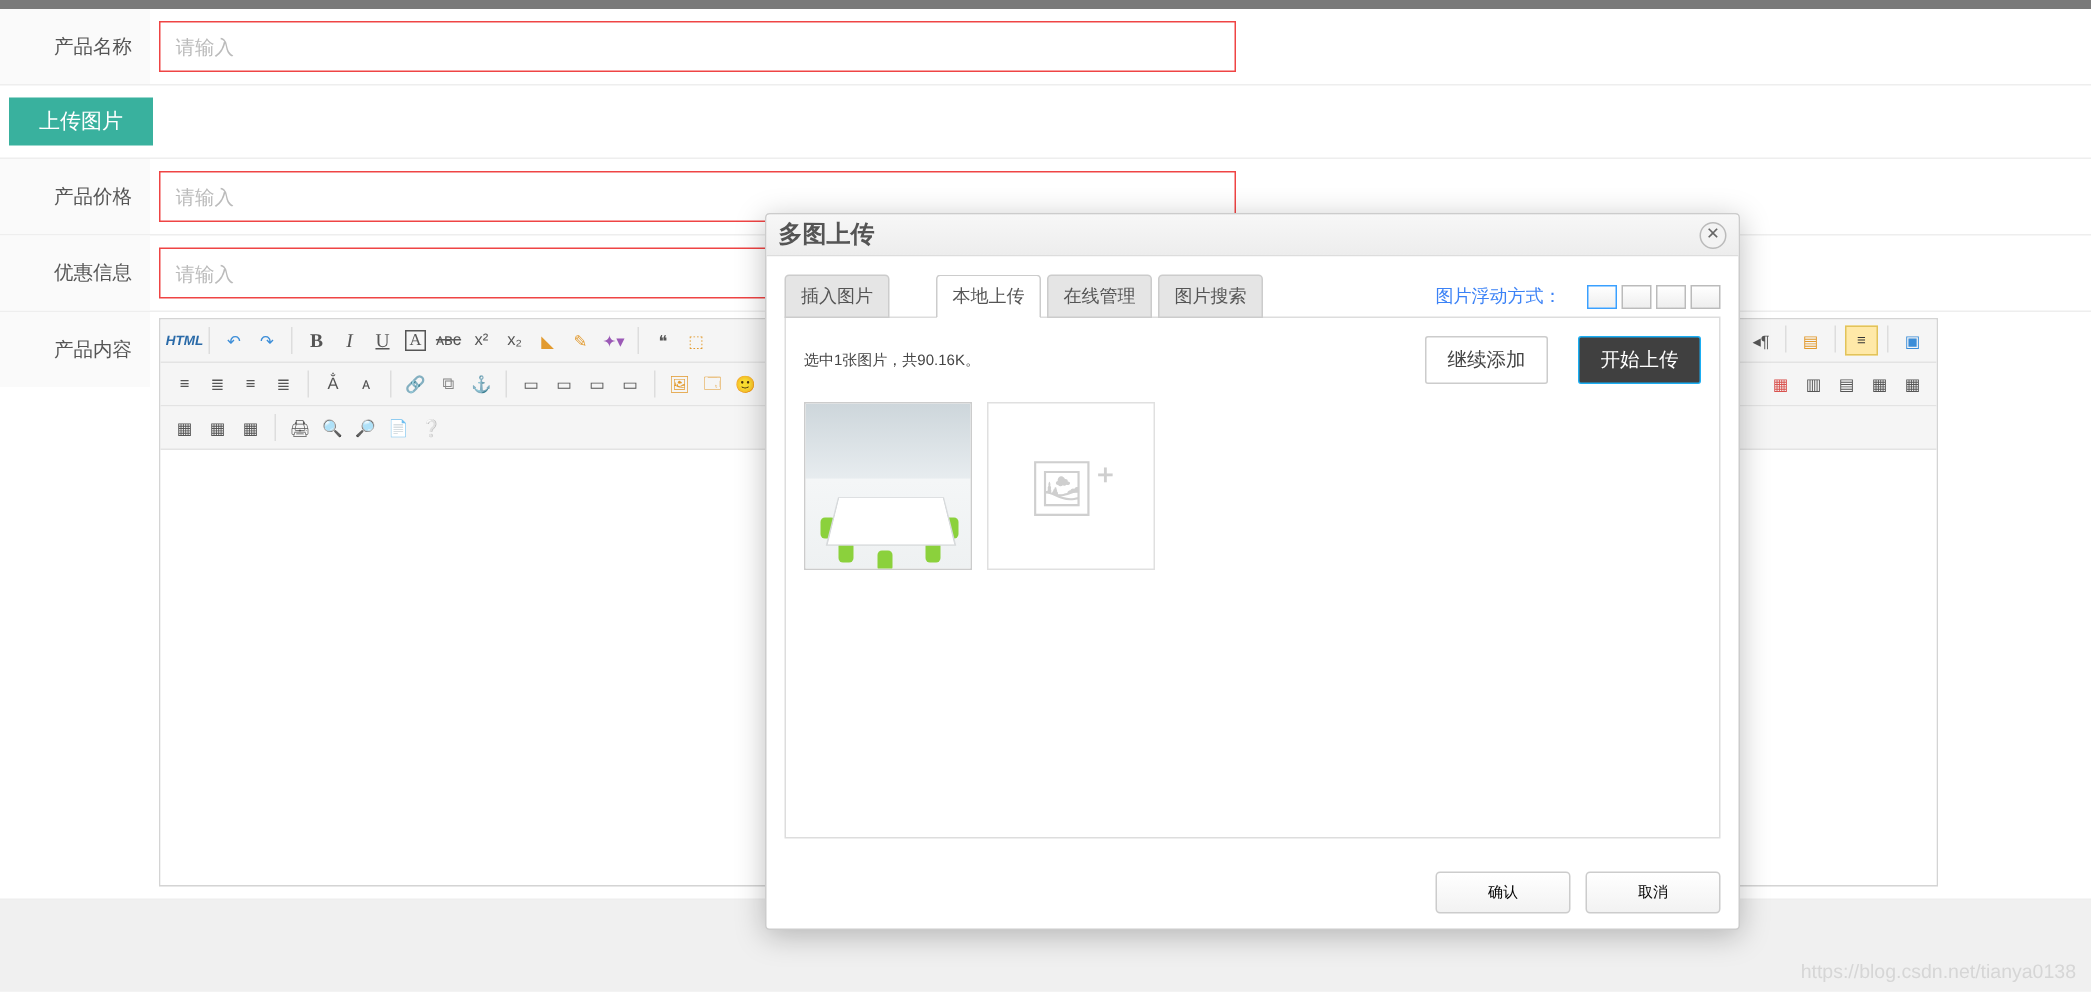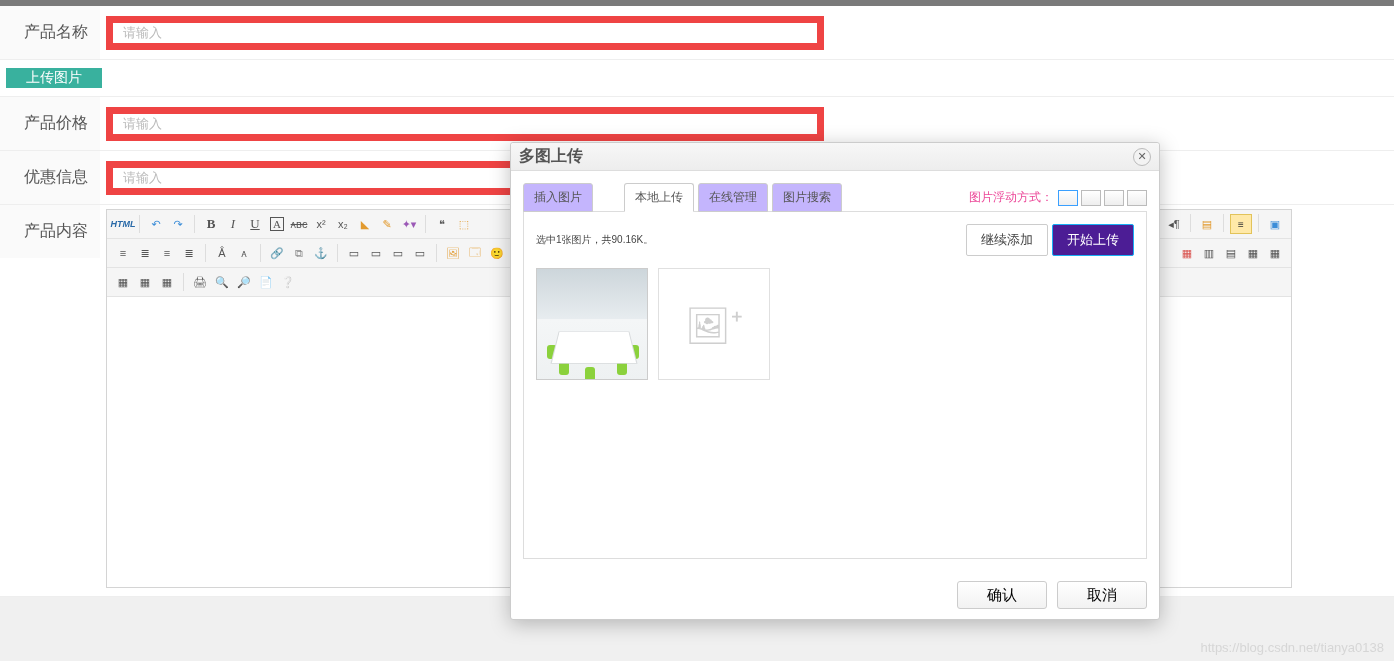--- a/index.html
+++ b/index.html
@@ -1,69 +1,69 @@
 <!DOCTYPE html>
 <html><head>
 <meta charset="utf-8">
 <style>
   * { box-sizing: border-box; margin: 0; padding: 0; }
   html, body { width: 1394px; height: 661px; font-family: "Microsoft YaHei", Arial, sans-serif; font-size: 13px; color: #333; background:#f0f0f0; overflow:hidden; }
   .topbar { height:6px; background:#7a7a7a; }
   .form-panel { background:#fff; }
   .row { display:flex; align-items:center; border-bottom:1px solid #eee; }
-  .label-cell { width:100px; padding:16px 12px; background:#fafafa; text-align:right; font-size:16px; color:#555; }
+  .label-cell { width:100px; padding:16px 12px; background:#fafafa; text-align:right; font-size:13px; color:#555; }
   .field-cell { flex:1; padding:8px 6px; }
-  .big-input { width:100%; max-width:718px; height:34px; border:7px solid #ef4444; padding:0 10px; font-size:13px; color:#333; }
+  .big-input { width:100%; max-width:718px; height:34px; border:1px solid #ef4444; padding:0 10px; font-size:13px; color:#333; }
   .big-input::placeholder { color:#bbb; }
-  .upload-btn { display:inline-flex; align-items:center; justify-content:center; height:20px; padding:0 20px; background:#39b19e; color:#fff; border:none; cursor:pointer; font-size:14px; }
+  .upload-btn { display:inline-flex; align-items:center; justify-content:center; height:32px; padding:0 20px; background:#39b19e; color:#fff; border:none; cursor:pointer; font-size:14px; }
   .title-row { padding:10px 14px; font-size:14px; color:#333; background:#fff; }
 
   
   .editor-wrap { width:1186px; border:1px solid #d4d4d4; background:#fafafa; margin-left:0; }
   .tb { display:flex; flex-wrap:wrap; gap:2px; padding:4px 6px; border-bottom:1px solid #e3e3e3; background:#f5f5f5; align-items:center; }
   .tb-btn { width:20px; height:20px; display:flex; align-items:center; justify-content:center; font-size:11px; color:#555; cursor:pointer; border-radius:2px; }
   .sep { width:1px; height:18px; background:#ddd; margin:0 4px; }
   .row2 { }
   .editor-body { height:290px; background:#fff; }
   .float-right-group { margin-left:auto; display:flex; gap:2px; }
   .tb-sel { width:22px; height:20px; background:#ffe9a8; border:1px solid #e2c35a; display:flex; align-items:center; justify-content:center; font-size:10px; }
 
   
   .dialog { position:absolute; left:510px; top:142px; width:650px; background:#fff; border:1px solid #ccc; box-shadow:0 4px 20px rgba(0,0,0,.25); border-radius:3px; }
   .dlg-head { height:28px; background:linear-gradient(#f7f7f7,#ededed); border-bottom:1px solid #ddd; display:flex; align-items:center; padding:0 8px; border-radius:3px 3px 0 0; }
   .dlg-title { font-size:16px; font-weight:bold; color:#555; }
   .dlg-close { margin-left:auto; width:18px; height:18px; border-radius:50%; border:1px solid #bbb; background:#f3f3f3; font-size:11px; line-height:14px; text-align:center; cursor:pointer; color:#666; }
   .dlg-body { padding:12px; }
   .tab-row { display:flex; align-items:center; }
   .tabs { display:flex; gap:4px; }
-  .tab { border:1px solid #ccc; padding:5px 10px; font-size:12px; color:#555; border-radius:3px 3px 0 0; background:#c4b5fd; cursor:pointer; }
+  .tab { border:1px solid #ccc; padding:5px 10px; font-size:12px; color:#555; border-radius:3px 3px 0 0; background:#e5e5e5; cursor:pointer; }
   .tab.active { background:#fff; border-bottom:1px solid #fff;margin-left:27px; }
   .float-modes { margin-left:auto; display:flex; gap:3px; align-items:center; }
-  .float-label { font-size:12px; color:#ec4899; margin-right:2px; }
+  .float-label { font-size:12px; color:#3b82f6; margin-right:14px; }
   .mode { width:20px; height:16px; border:1px solid #bbb; background:linear-gradient(#fff,#eee); cursor:pointer; position:relative; }
   .mode.sel { border-color:#3aa0ff; }
   .mode::before { content:""; position:absolute; }
   .content-box { border:1px solid #ddd; margin-top:-1px; padding:12px; min-height:348px; }
   .status-row { display:flex; align-items:center; margin-bottom:12px; }
   .status-text { font-size:10px; color:#444; }
   .spacer { flex:1; }
-  .btn { border:1px solid #ccc; background:#fff; color:#444; height:32px; padding:0 14px; font-size:13px; cursor:pointer; border-radius:2px; margin-left:4px; }
-  .btn.primary { background:#4c1d95; border-color:#1aaef3; color:#fff;font-family:Liberation Mono, monospace; }
+  .btn { border:1px solid #ccc; background:#fff; color:#444; height:32px; padding:0 14px; font-size:13px; cursor:pointer; border-radius:2px; margin-left:20px; }
+  .btn.primary { background:#404040; border-color:#1aaef3; color:#fff;font-family:Liberation Mono, monospace; }
   .thumbs { display:flex; gap:10px; }
   .thumb { width:112px; height:112px; border:1px solid #ccc; display:flex; align-items:center; justify-content:center; position:relative; overflow:hidden; }
   .thumb.add { border:1px solid #e0e0e0; color:#c8c8c8; }
   .add-icon { font-size:36px; color:#cfcfcf; }
   .room-mock { width:100%; height:100%; background:
      linear-gradient(180deg,#cdd6db 0%,#e7ecef 45%,#f4f6f7 46%,#eef1f2 100%);
      position:relative; }
   .room-mock::after { content:""; position:absolute; left:18px; top:54px; width:76px; height:44px; background:#fff; transform:perspective(160px) rotateX(46deg); border:1px solid #d7dadc; }
   .chair { position:absolute; width:10px; height:14px; background:#8bd13c; border-radius:3px; }
   .c1{left:10px; top:76px}.c2{left:92px; top:76px}.c3{left:22px; top:92px}.c4{left:80px; top:92px}.c5{left:48px; top:98px}
   .dlg-foot { display:flex; justify-content:flex-end; padding:10px 12px; gap:10px; }
-  .foot-btn { width:90px; height:28px; border:1px solid #ccc; background:linear-gradient(#fff,#f2f2f2); border-radius:3px; font-size:15px; cursor:pointer; }
+  .foot-btn { width:90px; height:28px; border:1px solid #ccc; background:linear-gradient(#fff,#f2f2f2); border-radius:3px; font-size:10px; cursor:pointer; }
 
   
   .ico-html{ color:#2a6aa8; font-weight:bold; font-size:9px;font-style:italic;}
   .ico-b{font-weight:bold;font-family:serif;font-size:13px}
   .ico-i{font-style:italic;font-family:serif;font-size:13px}
   .ico-u{text-decoration:underline;font-family:serif;font-size:13px}
   .ico-a{border:1px solid #555;padding:0 2px;font-family:serif;font-size:11px}
   .orange{color:#e29a2e}
   .red{color:#d9534f}
   .blue{color:#3b8dd8}

